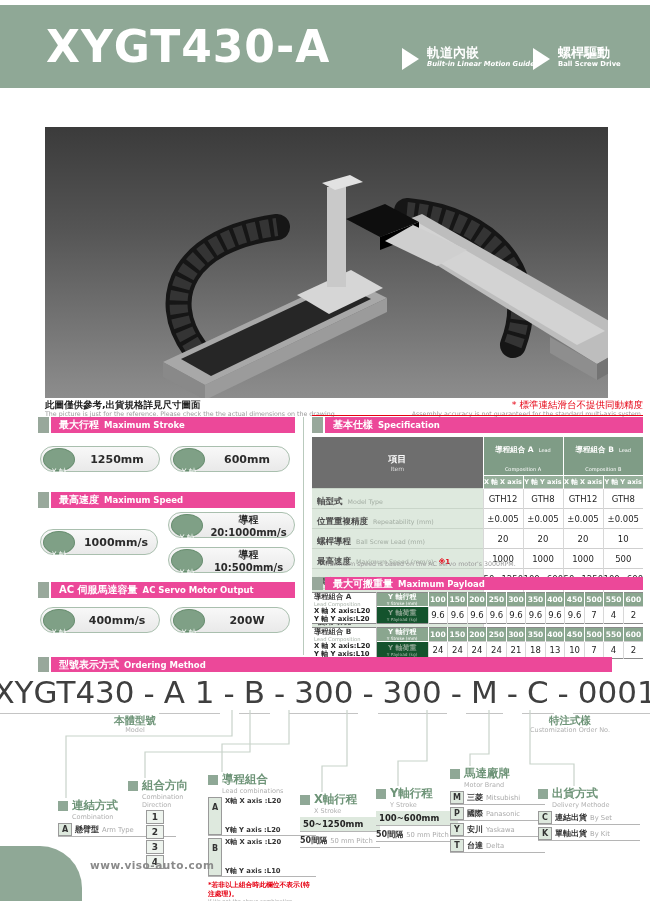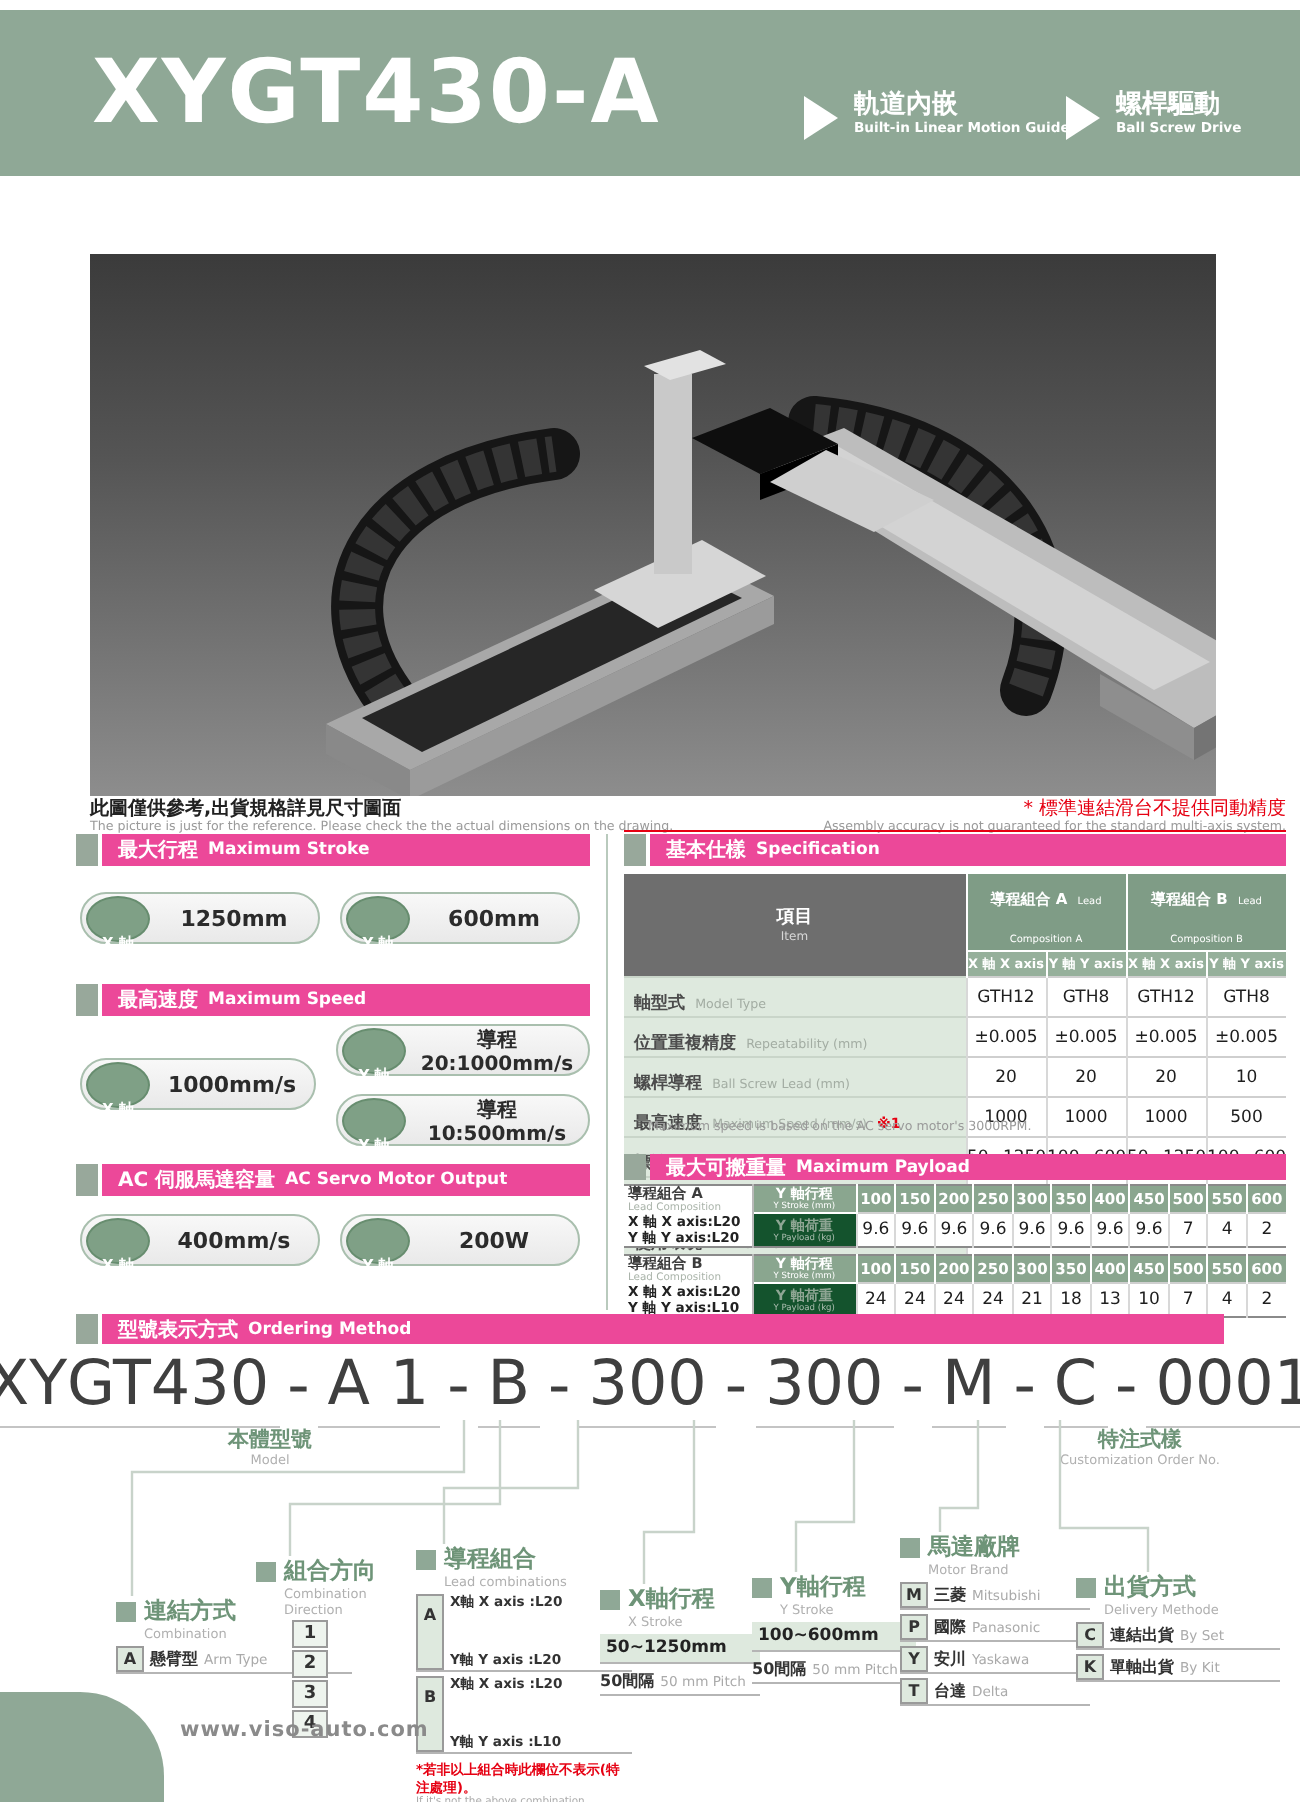--- a/index.html
+++ b/index.html
@@ -31,21 +31,21 @@
   
   .bar{position:absolute;height:16px;display:flex;align-items:stretch;}
   .bar .sq{width:11px;background:#98A89B;margin-right:2px;}
   .bar .bd{flex:1;background:#ec4899;color:#fff;display:flex;align-items:center;padding-left:8px;}
   .bar .bd .cn{font-size:10px;font-weight:bold;margin-right:5px;}
   .bar .bd .en{font-size:8.5px;font-weight:bold;}
 
   
   .pill{position:absolute;height:26px;border:1.5px solid #a9bfae;border-radius:14px;background:linear-gradient(180deg,#f8f8f8,#e9e9e9);display:flex;align-items:center;box-sizing:border-box;}
   .pill .badge{width:30px;height:21px;border-radius:50%;background:#7FA086;border:1px solid #678D6F;margin-left:2px;display:flex;flex-direction:column;align-items:center;justify-content:center;flex:none;}
-  .pill .badge .cn{font-size:7.5px;font-weight:bold;color:#fff;line-height:8px;margin-top:31px;}
+  .pill .badge .cn{font-size:7.5px;font-weight:normal;color:#fff;line-height:8px;margin-top:31px;}
   .pill .badge .en{font-size:4.3px;color:#fff;line-height:5px;}
   .pill .val{flex:1;text-align:center;font-size:11px;font-weight:bold;color:#2b2b2b;}
 
   
   table{border-collapse:collapse;table-layout:fixed;}
   .spec{position:absolute;left:312px;top:437px;width:331px;}
   .spec td{padding:0;}
   .spec .item-h{background:#6E6E6E;text-align:center;color:#fff;}
   .spec .item-h .cn{font-size:9px;font-weight:bold;display:block;line-height:11px;}
   .spec .item-h .en{font-size:6px;color:#d8d8d8;display:block;line-height:7px;}
@@ -114,21 +114,21 @@
 <body>
 
 <div id="page">
 
   <div class="hdr">
     <div class="hdr-title">XYGT430-A</div>
     <div class="feat" style="left:402px;">
       <span class="tri"></span>
       <span>
         <span class="cn" style="display:block;">軌道內嵌</span>
-        <span class="en" style="display:block;">Built-in Linear Motion Guide</span>
+        <span class="en" style="display:block;font-style:italic;">Built-in Linear Motion Guide</span>
       </span>
     </div>
     <div class="feat" style="left:521px;padding-left:12px;">
       <span class="tri"></span>
       <span>
         <span class="cn" style="display:block;">螺桿驅動</span>
         <span class="en" style="display:block;">Ball Screw Drive</span>
       </span>
     </div>
   </div>

